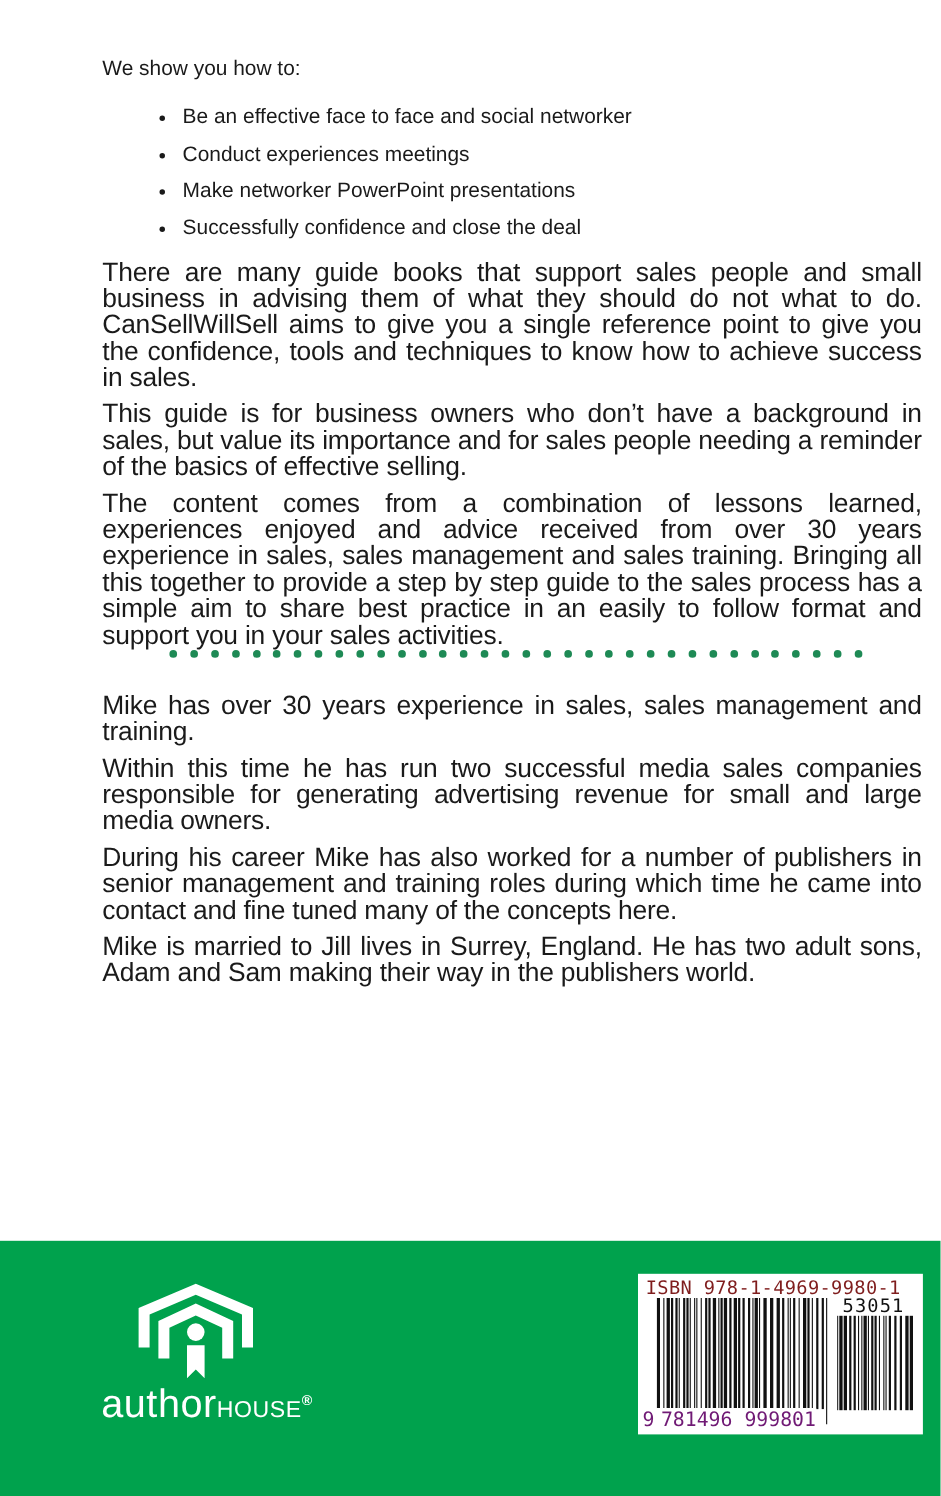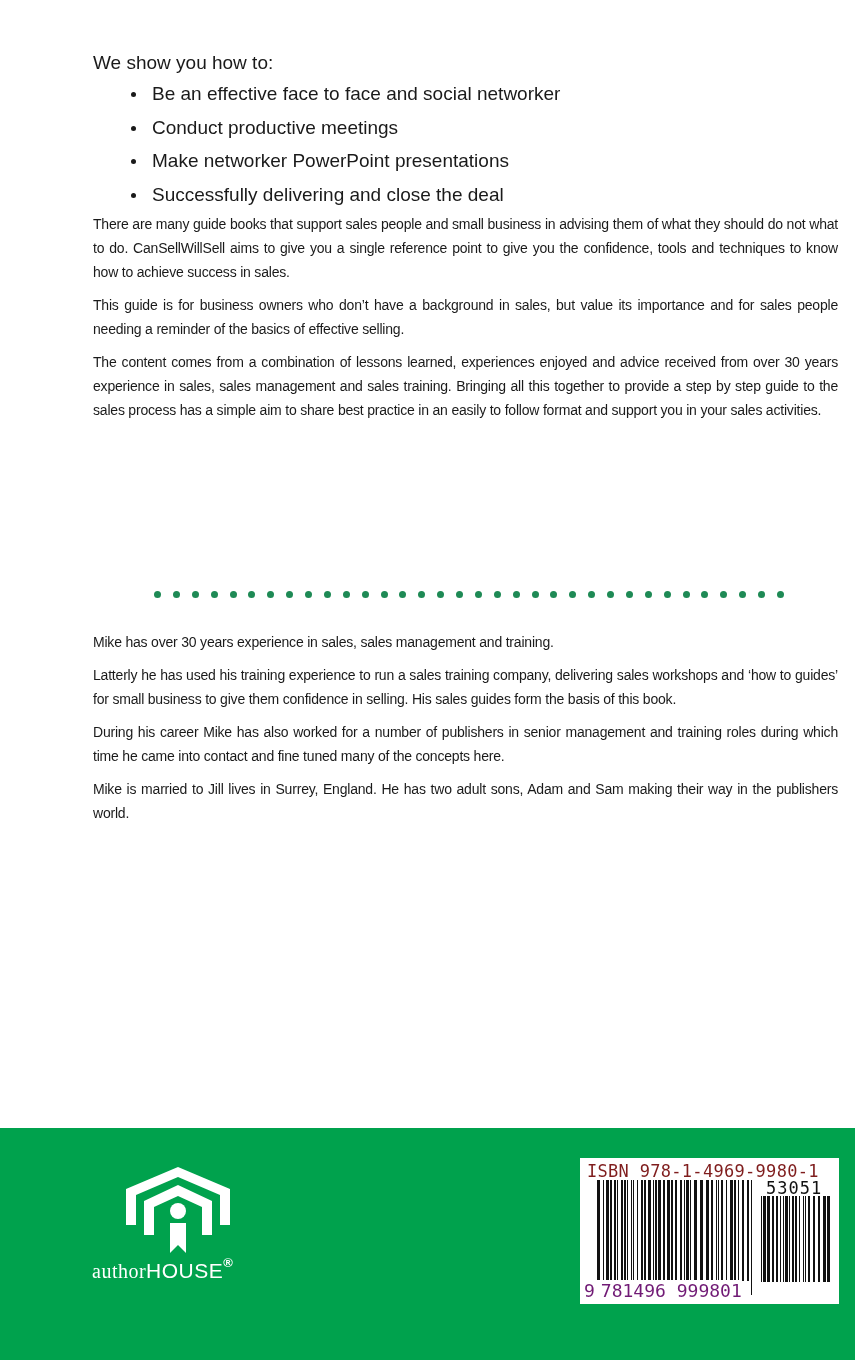--- a/index.html
+++ b/index.html
@@ -5,31 +5,31 @@
   html, body { margin: 0; padding: 0; }
   body {
     width: 855px; height: 1360px; position: relative; overflow: hidden;
     background: #ffffff; color: #1a1a1a;
     font-family: "Liberation Sans", sans-serif;
   }
   .content {
     position: absolute; left: 93px; top: 50px; width: 745px;
   }
   .intro { font-size: 19px; line-height: 26px; margin: 0 0 5px 0; }
-  ul.bullets { list-style: none; margin: 4px; padding: 0 0 0 34px; }
+  ul.bullets { list-style: none; margin: 18px; padding: 0 0 0 34px; }
   ul.bullets li {
     font-size: 19px; line-height: 26px; height: 26px; margin-bottom: 7.5px;
     position: relative; padding-left: 21px;
   }
   ul.bullets li .dot {
     position: absolute; left: 0; top: 11px; width: 5px; height: 5px;
     border-radius: 50%; background: #1a1a1a;
   }
   p.body {
-    font-size: 14px; line-height: 24px; margin: 0 0 9px 0;
+    font-size: 24px; line-height: 24px; margin: 0 0 9px 0;
     text-align: justify; letter-spacing: -0.2px;
   }
   .p1 { margin-top: -3px !important; }
   .dots {
     position: absolute; left: 154px; top: 591px; width: 630px; height: 8px;
     display: flex; justify-content: space-between;
   }
   .dots span {
     display: block; width: 7px; height: 7px; border-radius: 50%; background: #1e8a55;
   }
@@ -40,21 +40,21 @@
     position: absolute; left: 0; top: 1128px; width: 855px; height: 232px;
     background: #00a24d;
   }
   .logo {
     position: absolute; left: 92px; top: 1163px; width: 190px; height: 130px;
   }
   .logo svg { position: absolute; left: 30px; top: 0; }
   .logo-text {
     position: absolute; left: 0; top: 92px; color: #ffffff; white-space: nowrap;
   }
-  .logo-text .a { font-family: Liberation Serif, serif; font-size: 20px; letter-spacing: 0.5px; }
+  .logo-text .a { font-family: Liberation Sans, sans-serif; font-size: 36px; letter-spacing: 0.5px; }
   .logo-text .h { font-family: "Liberation Sans", sans-serif; font-size: 21px; letter-spacing: 0.5px; }
   .logo-text .r { font-size: 13px; vertical-align: 11px; font-weight: bold; }
   .barcode-box {
     position: absolute; left: 580px; top: 1158px; width: 259px; height: 146px;
     background: #ffffff;
   }
   .isbn-text {
     position: absolute; left: 7px; top: 3px; font-family: "DejaVu Sans Mono", monospace;
     font-size: 17px; letter-spacing: 0.3px; color: #7f1d1d; white-space: nowrap;
   }
@@ -70,23 +70,23 @@
   }
   .ean-text .first { margin-right: 6px; }
 </style>
 </head>
 <body>
 
 <div class="content">
   <p class="intro">We show you how to:</p>
   <ul class="bullets">
     <li><span class="dot"></span><span>Be an effective face to face and social networker</span></li>
-    <li><span class="dot"></span><span>Conduct productive meetings</span></li>
+    <li><span class="dot"></span><span>Conduct experiences meetings</span></li>
     <li><span class="dot"></span><span>Make networker PowerPoint presentations</span></li>
-    <li><span class="dot"></span><span>Successfully delivering and close the deal</span></li>
+    <li><span class="dot"></span><span>Successfully confidence and close the deal</span></li>
   </ul>
   <p class="body p1">There are many guide books that support sales people and small business in advising them of what they should do not what to do. CanSellWillSell aims to give you a single reference point to give you the confidence, tools and techniques to know how to achieve success in sales.</p>
   <p class="body">This guide is for business owners who don’t have a background in sales, but value its importance and for sales people needing a reminder of the basics of effective selling.</p>
   <p class="body">The content comes from a combination of lessons learned, experiences enjoyed and advice received from over 30 years experience in sales, sales management and sales training. Bringing all this together to provide a step by step guide to the sales process has a simple aim to share best practice in an easily to follow format and support you in your sales activities.</p>
 </div>
 
 <div class="dots" id="dots">
     <span style="background: rgb(30, 138, 85);"></span>
     <span style="background: rgb(30, 138, 85);"></span>
     <span style="background: rgb(30, 138, 85);"></span>
@@ -118,21 +118,21 @@
     <span style="background: rgb(30, 138, 85);"></span>
     <span style="background: rgb(30, 138, 85);"></span>
     <span style="background: rgb(30, 138, 85);"></span>
     <span style="background: rgb(30, 138, 85);"></span>
     <span style="background: rgb(30, 138, 85);"></span>
     <span style="background: rgb(30, 138, 85);"></span>
   </div>
 
 <div class="author">
   <p class="body">Mike has over 30 years experience in sales, sales management and training.</p>
-  <p class="body">Latterly he has used his training experience to run a sales training company, delivering sales workshops and ‘how to guides’ for small business to give them confidence in selling. His sales guides form the basis of this book.</p>
+  <p class="body">Within this time he has run two successful media sales companies responsible for generating advertising revenue for small and large media owners.</p>
   <p class="body">During his career Mike has also worked for a number of publishers in senior management and training roles during which time he came into contact and fine tuned many of the concepts here.</p>
   <p class="body">Mike is married to Jill lives in Surrey, England. He has two adult sons, Adam and Sam making their way in the publishers world.</p>
 </div>
 
 <div class="green-band"></div>
 
 <div class="logo">
   <svg width="112" height="90" viewBox="0 0 112 90">
 
     <path d="M4 26 L56 4 L108 26 L108 62 L98 62 L98 32 L56 14 L14 32 L14 62 L4 62 Z" fill="#fff"></path>

